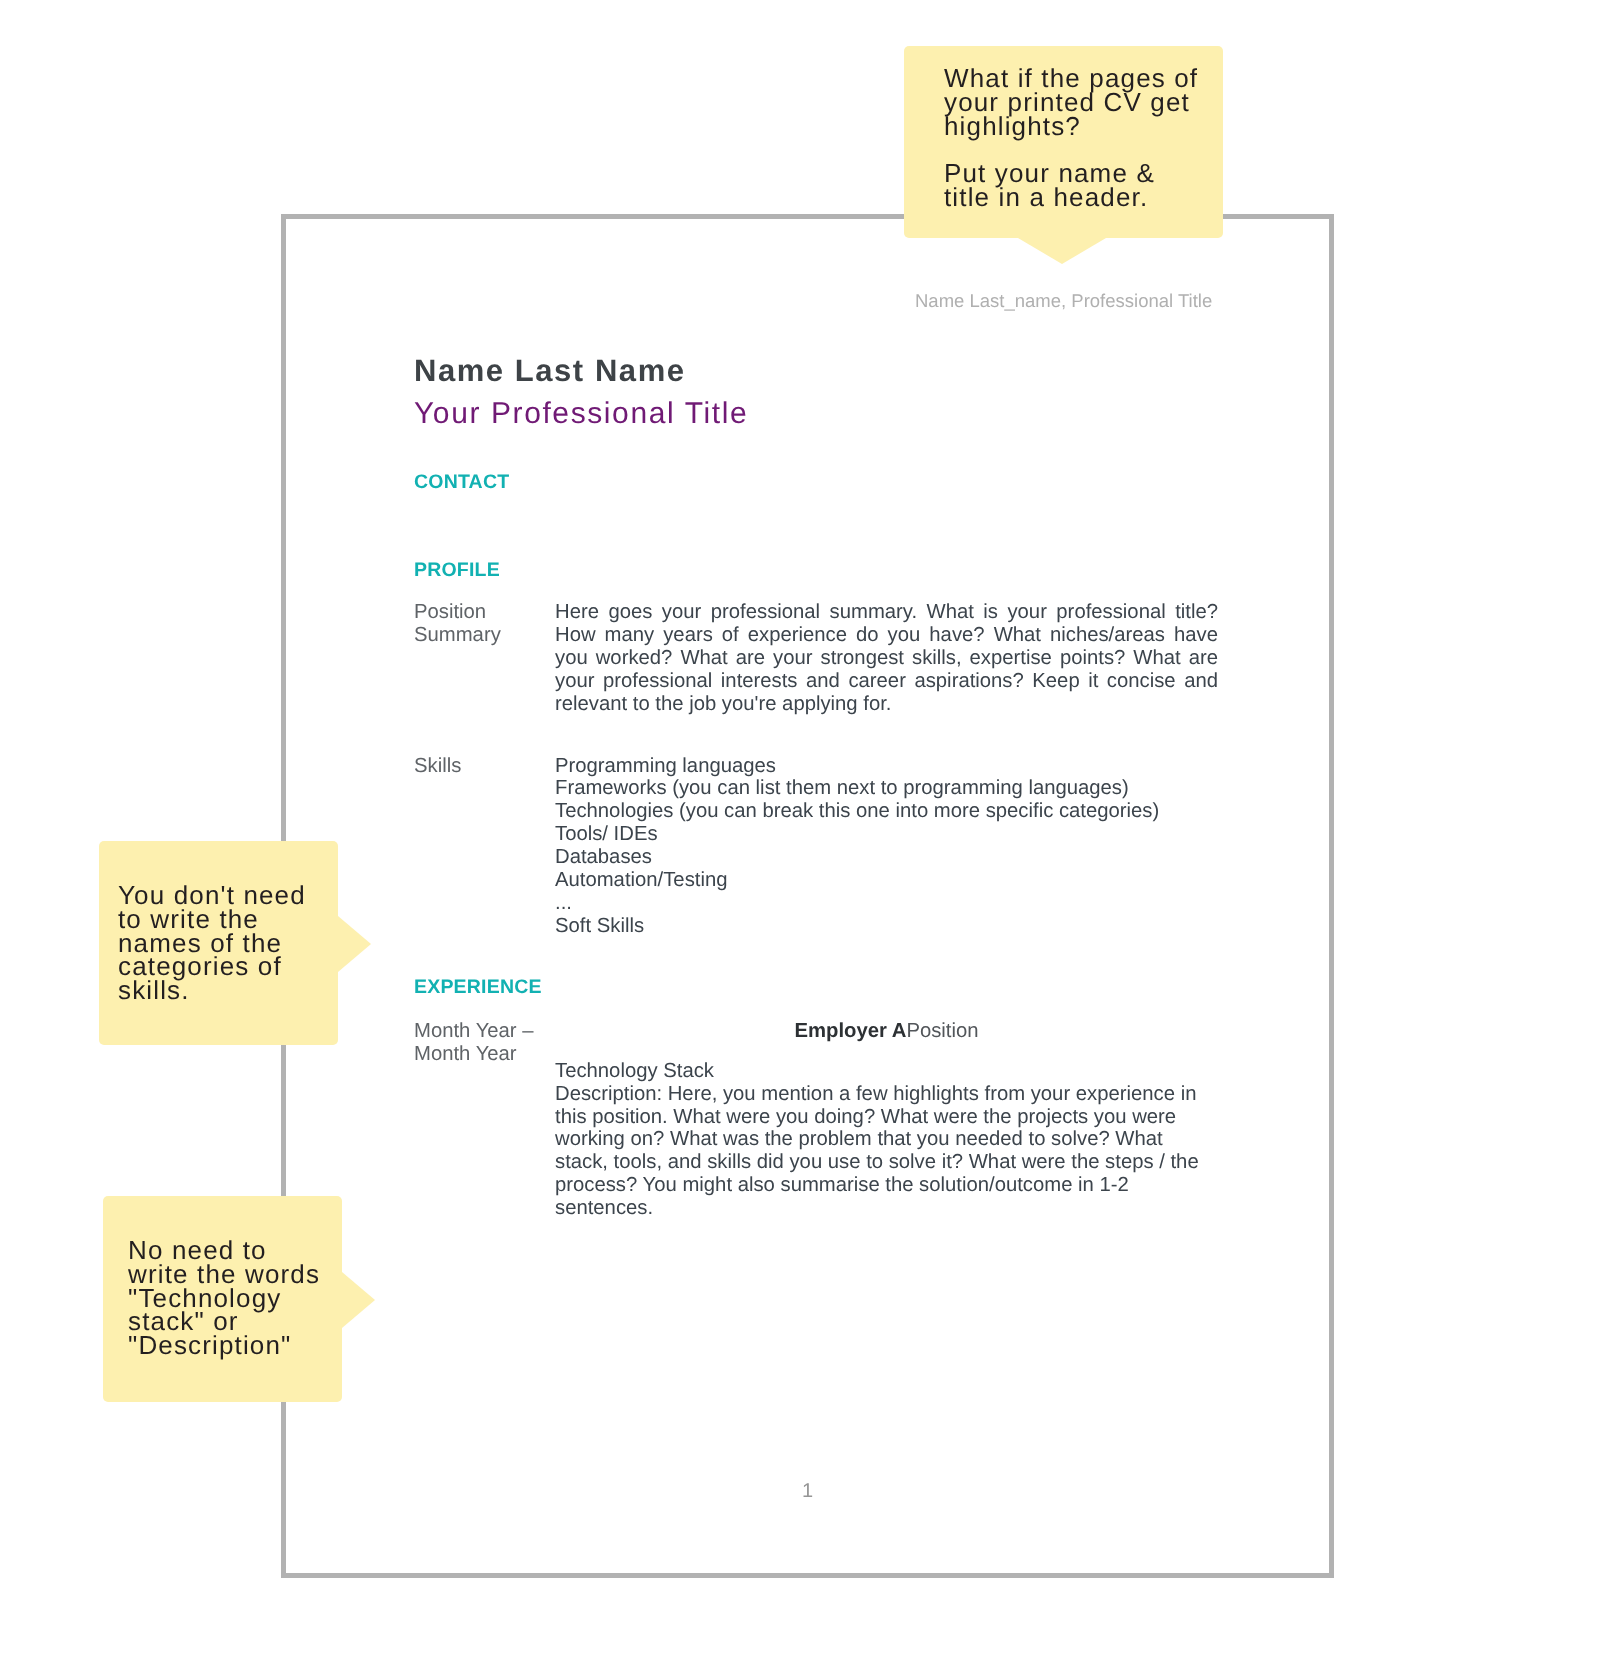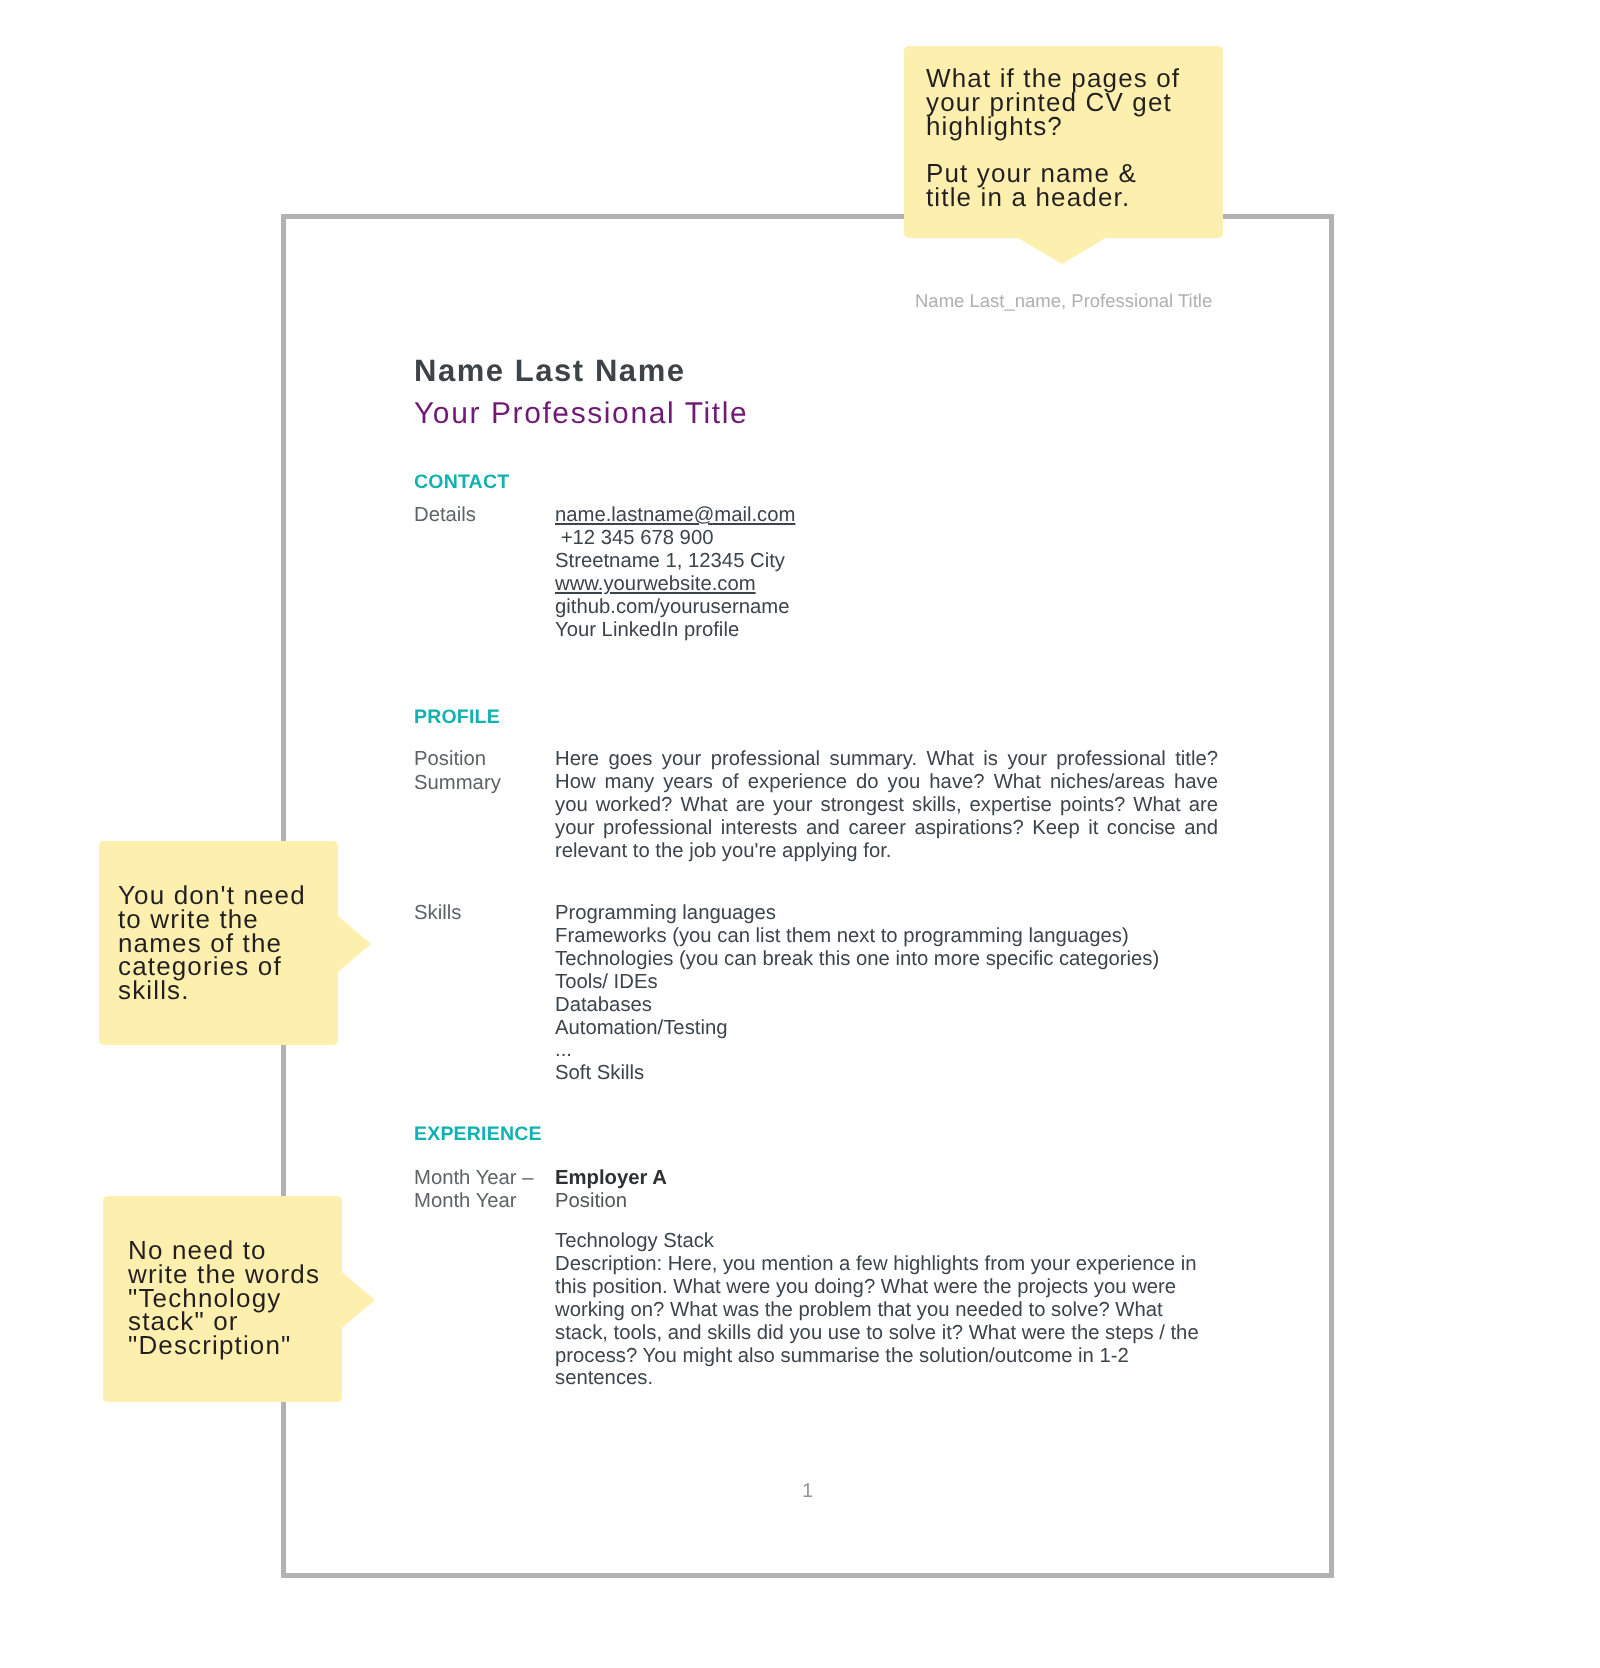--- a/index.html
+++ b/index.html
@@ -34,33 +34,33 @@
   .sec-contact { margin-top:37px; }
   .sec-contact .row { margin-top:10px; }
   .sec-profile { margin-top:65px; }
   .sec-profile .row-summary { margin-top:19px; }
   .sec-profile .row-skills { margin-top:39px; }
   .sec-exp { margin-top:38px; }
   .sec-exp .row-exp { margin-top:21px; }
   .ellip { line-height:22.9px; }
   .val > div { line-height:22.9px; }
 
-  .exp-top { display:flex; justify-content:space-between; align-items:baseline;flex-direction:column; }
+  .exp-top { display:flex; justify-content:center; align-items:baseline; }
   .employer { font-weight:bold; color:#2d3134; font-size:20.3px; }
   .position { color:#52565a; font-size:20.3px; }
   .stack { margin-top:17px; }
   .desc { }
 
   
   .callout { position:absolute; background:#fdf0af; border-radius:5px; color:#231f20; }
   .callout p { font-size:26px; line-height:23.8px; letter-spacing:1.15px; }
   .tail { position:absolute; width:0; height:0; }
 
   .co1 { left:904px; top:46px; width:319px; height:192px; }
-  .co1 p { margin:21px 0 0 22px; }
+  .co1 p { margin:21px 0 0 40px; }
   .tail-down { left:114px; bottom:-26px; border-left:44px solid transparent;
                border-right:44px solid transparent; border-top:26px solid #fdf0af; }
 
   .co2 { left:99px; top:841px; width:239px; height:204px; }
   .co2 p { margin:43px 0 0 19px; }
   .co2 .tail-right { top:75px; }
   .co3 { left:103px; top:1196px; width:239px; height:206px; }
   .co3 p { margin:43px 0 0 25px; }
   .co3 .tail-right { top:76px; }
   .tail-right { right:-33px; border-top:28px solid transparent;
@@ -74,31 +74,20 @@
 
   <div class="page">
     <div class="running-header">Name Last_name, Professional Title</div>
 
     <div class="cv">
       <div class="cv-name">Name Last Name</div>
       <div class="cv-title">Your Professional Title</div>
 
       <div class="sec sec-contact">
         <div class="sec-head">CONTACT</div>
-        <div class="row">
-          <div class="lbl">Details</div>
-          <div class="val">
-            <div class="u">name.lastname@mail.com</div>
-            <div>&nbsp;+12 345 678 900</div>
-            <div>Streetname 1, 12345 City</div>
-            <div class="u">www.yourwebsite.com</div>
-            <div>github.com/yourusername</div>
-            <div>Your LinkedIn profile</div>
-          </div>
-        </div>
       </div>
 
       <div class="sec sec-profile">
         <div class="sec-head">PROFILE</div>
         <div class="row row-summary">
           <div class="lbl">
             <span>Position</span><br>
             <span>Summary</span>
           </div>
           <div class="val just">Here goes your professional summary. What is your professional title? How many years of experience do you have? What niches/areas have you worked? What are your strongest skills, expertise points? What are your professional interests and career aspirations? Keep it concise and relevant to the job you're applying for.</div>

